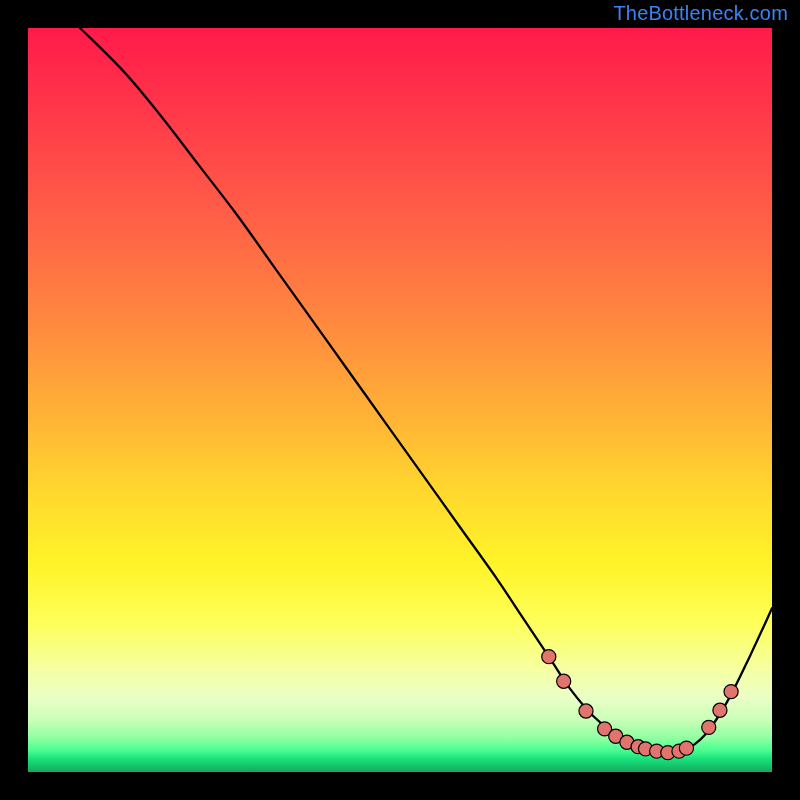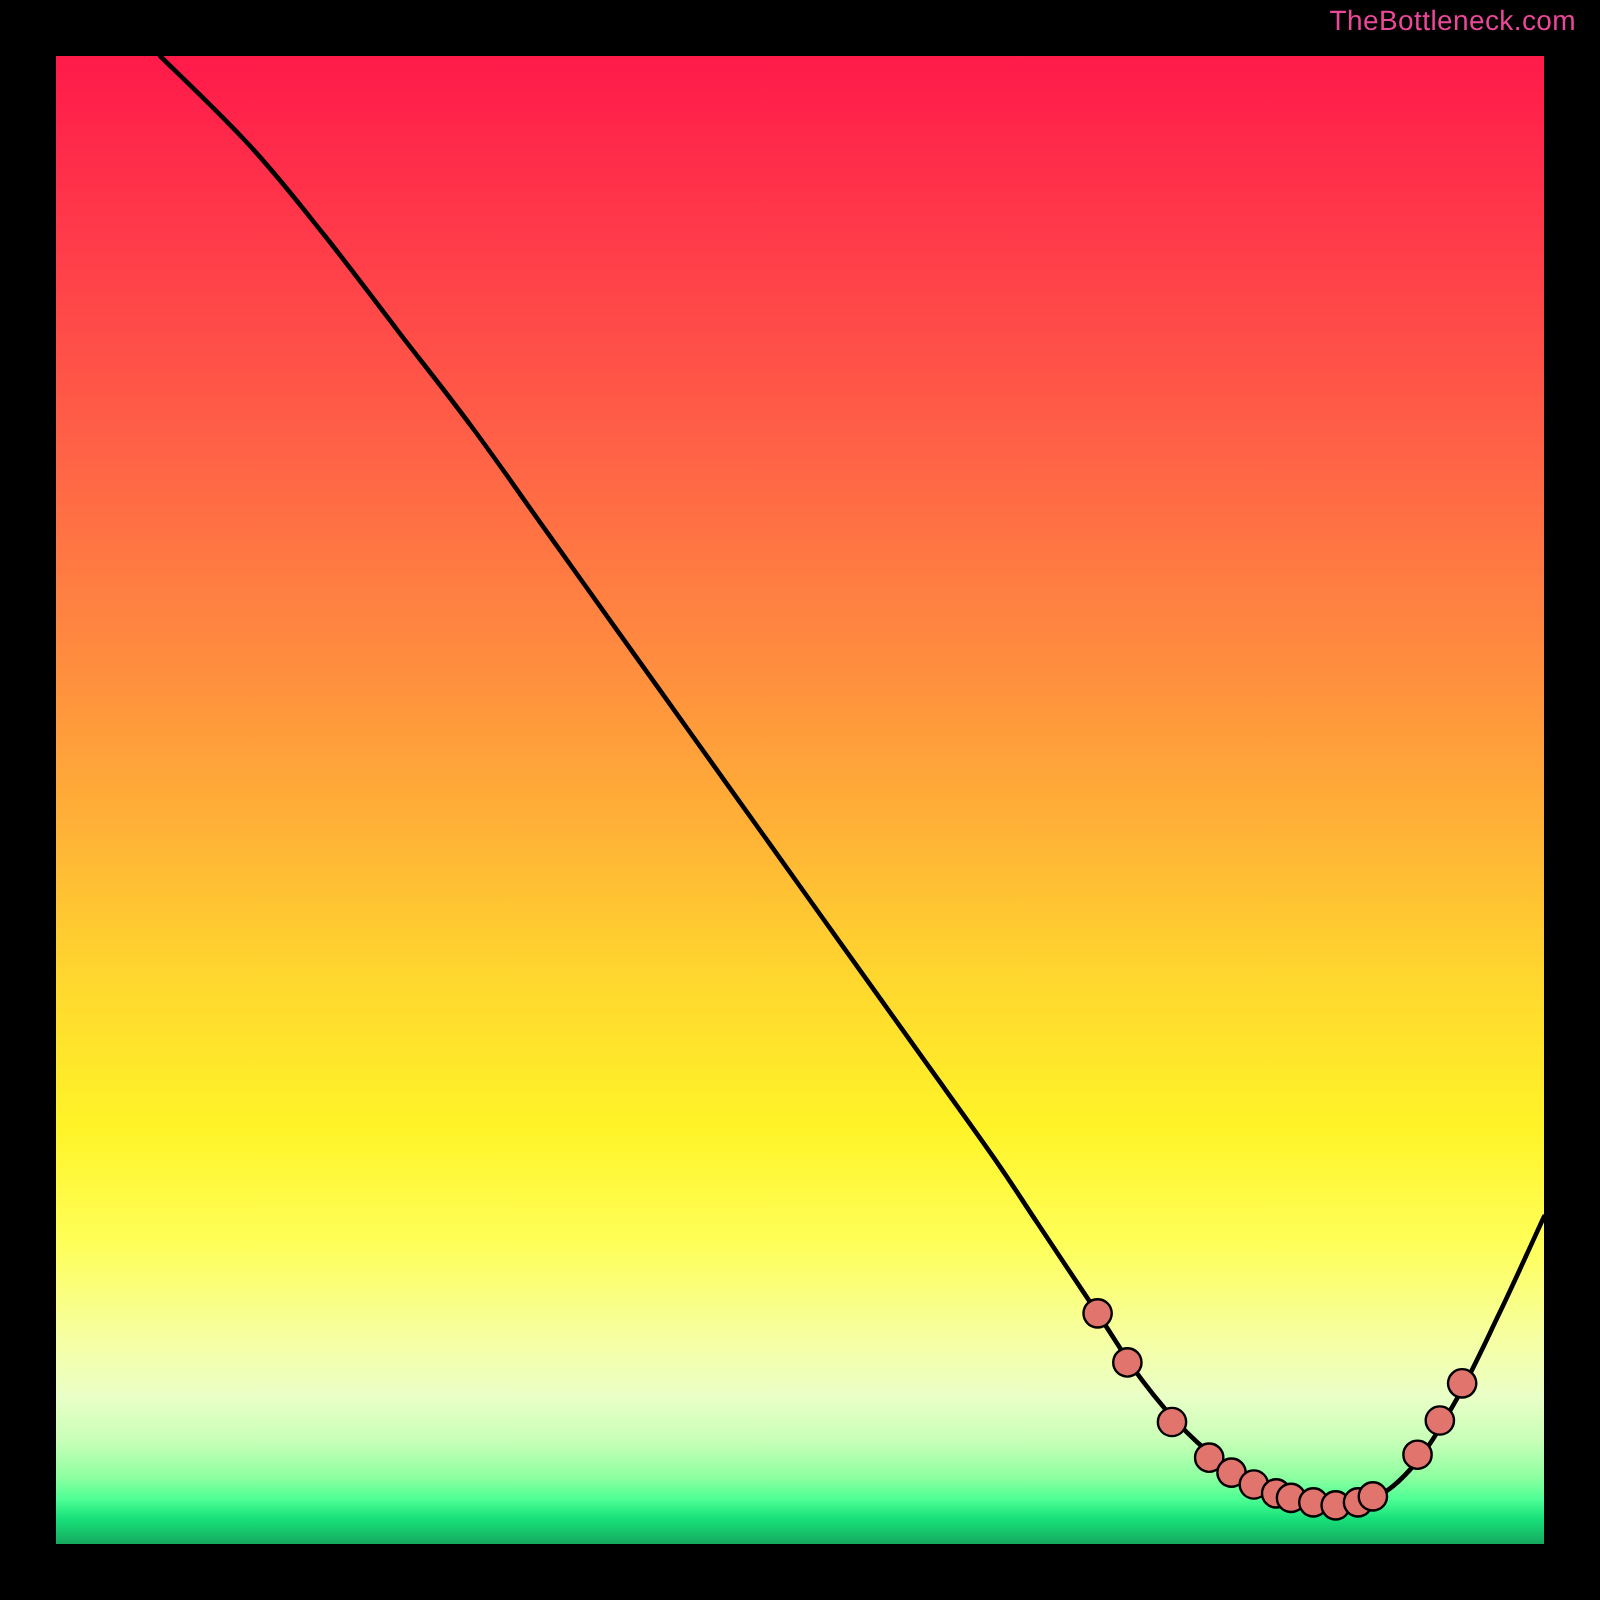--- a/index.html
+++ b/index.html
@@ -16,22 +16,22 @@
     top: 0;
     left: 0;
     width: 800px;
     height: 800px;
     background: #000;
   }
   .watermark {
     position: absolute;
     top: 2px;
     right: 12px;
-    color: #ec4899;
-    font-size: 14px;
+    color: #3b82f6;
+    font-size: 20px;
     font-weight: 500;
     letter-spacing: 0.2px;
   }
   .plot-area {
     position: absolute;
     left: 28px;
     top: 28px;
     width: 744px;
     height: 744px;
     overflow: hidden;

